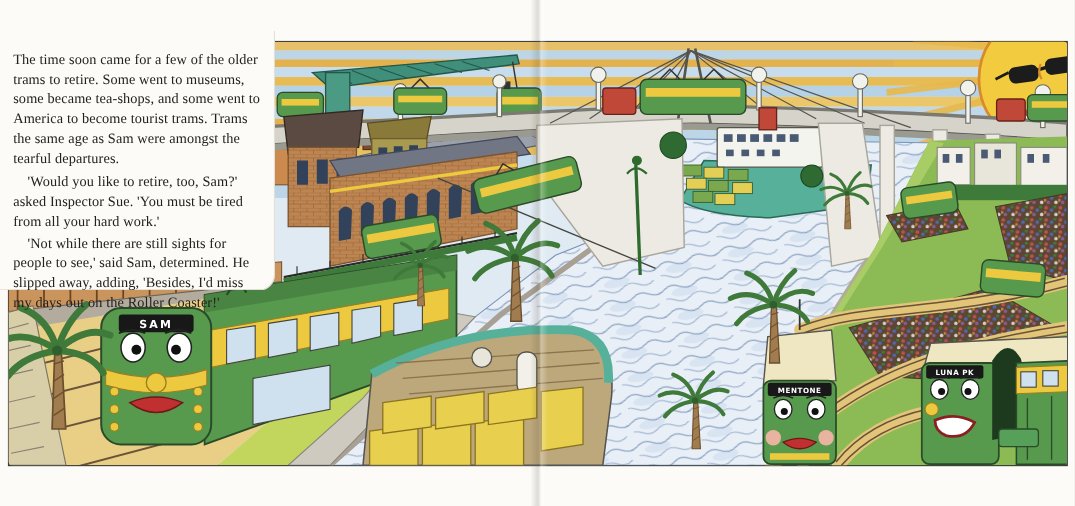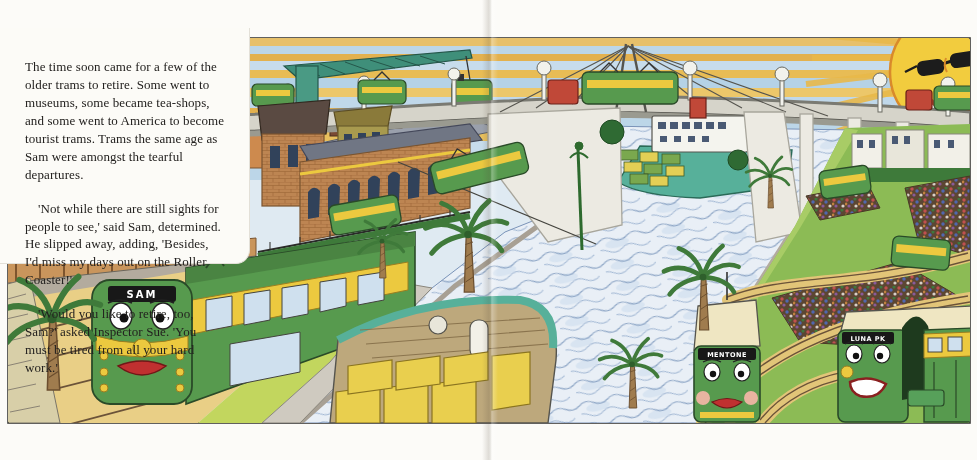--- a/index.html
+++ b/index.html
@@ -10,21 +10,21 @@
   }
   .illo{position:absolute;left:0;top:0;}
   .text-panel{
     position:absolute;left:0;top:28px;width:250px;height:236px;
     background:#fcfbf7;
     border-right:1px solid #e3e0d8;border-bottom:1px solid #e3e0d8;
     border-bottom-right-radius:14px;
     padding:14px 8px 0 9px;box-sizing:border-box;z-index:5;
   }
   .text-panel p{
-    margin:16px;font-size:13px;line-height:1.38;color:#23211f;
+    margin:3px;font-size:13px;line-height:1.38;color:#23211f;
     letter-spacing:0.1px;
   }
   .text-panel p + p{text-indent:13px;}
   .fold{
     position:absolute;top:0;left:482px;width:16px;height:460px;z-index:6;
     background:linear-gradient(90deg,rgba(0,0,0,0) 0%,rgba(90,78,62,0.18) 42%,rgba(60,52,40,0.10) 52%,rgba(255,255,255,0.30) 62%,rgba(0,0,0,0) 100%);
     pointer-events:none;
   }
 </style>
 </head>
@@ -479,19 +479,19 @@
         <use href="#palmSym" transform="translate(632,408) scale(0.95)"></use>
         <use href="#palmSym" transform="translate(382,278) scale(0.8)"></use>
         <use href="#palmSym" transform="translate(770,208) scale(0.7)"></use>
       </g>
 
     </g>
   </svg>
 
   <div class="text-panel">
     <p>The time soon came for a few of the older trams to retire. Some went to museums, some became tea-shops, and some went to America to become tourist trams. Trams the same age as Sam were amongst the tearful departures.</p>
+    <p>'Would you like to retire, too, Sam?' asked Inspector Sue. 'You must be tired from all your hard work.'</p>
     <p>'Not while there are still sights for people to see,' said Sam, determined. He slipped away, adding, 'Besides, I'd miss my days out on the Roller Coaster!'</p>
-    <p>'Would you like to retire, too, Sam?' asked Inspector Sue. 'You must be tired from all your hard work.'</p>
   </div>
 
   <div class="fold"></div>
 
 </div>
 
 </body></html>

